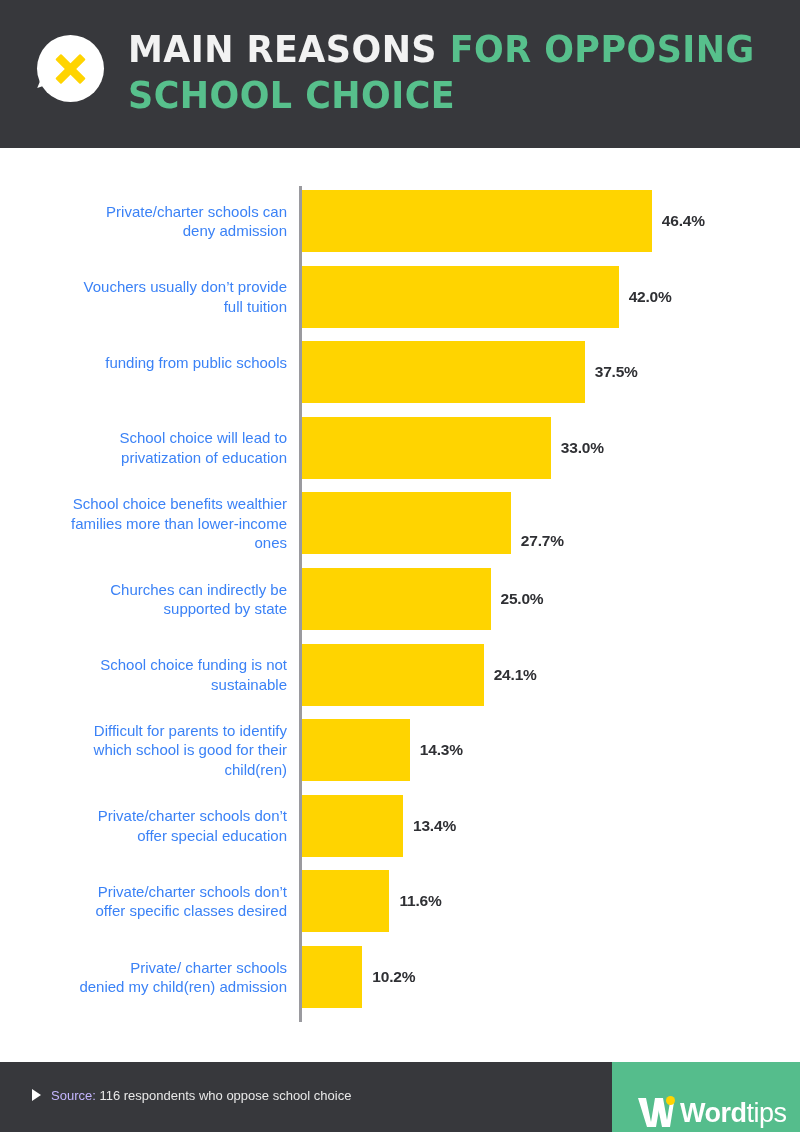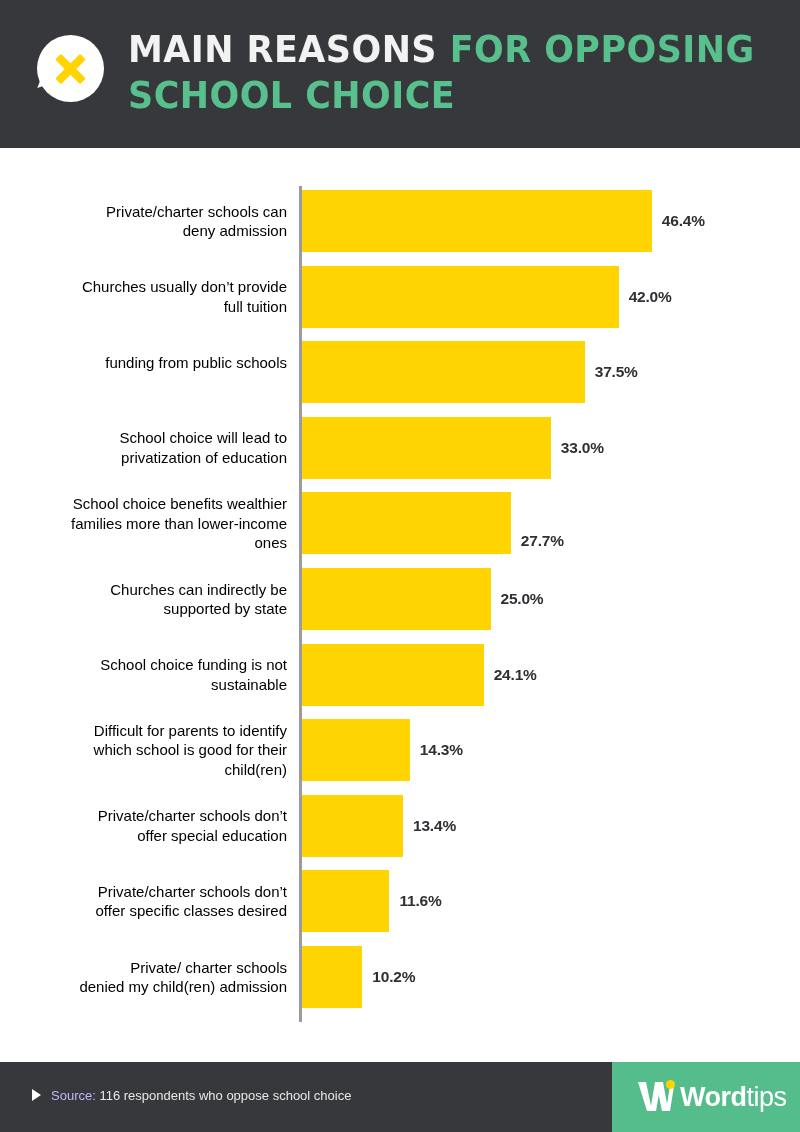--- a/index.html
+++ b/index.html
@@ -97,21 +97,21 @@
   .row {
     position: absolute;
     left: 0;
     height: 62px;
   }
   .row-label {
     position: absolute;
     left: 10px;
     width: 277px;
     text-align: right;
-    color: #000000;
+    color: #3b82f6;
     font-size: 15px;
     line-height: 19.5px;
     font-family: "Liberation Sans", sans-serif;
   }
   .bar {
     position: absolute;
     left: 302px;
     top: 0;
     height: 62px;
     background: #FFD400;
@@ -152,21 +152,21 @@
   }
   .source b { font-weight: normal; color: #c4b5fd; }
   .brand {
     position: absolute;
     left: 612px; top: 0;
     width: 188px; height: 70px;
     background: #55bd8c;
   }
   .brand-inner {
     position: absolute;
-    left: 24px; top: 16px;
+    left: 24px; top: 32px;
     display: flex;
     align-items: center;
     height: 38px;
   }
   .logo-mark {
     position: relative;
     width: 40px; height: 34px;
     margin-right: 4px;
   }
   .logo-mark svg { display: block; }
@@ -203,21 +203,21 @@
       <div class="row" style="top: 42px;">
         <div class="row-label" style="top: 11.5px;">
           <div>Private/charter schools can</div>
           <div>deny admission</div>
         </div>
         <div class="bar" style="width: 349.856px; background: rgb(255, 212, 0);"></div>
         <div class="bar-value" style="left: 661.856px;">46.4%</div>
       </div>
       <div class="row" style="top: 117.6px;">
         <div class="row-label" style="top: 11.5px;">
-          <div>Churches usually don’t provide</div>
+          <div>Vouchers usually don’t provide</div>
           <div>full tuition</div>
         </div>
         <div class="bar" style="width: 316.68px; background: rgb(255, 212, 0);"></div>
         <div class="bar-value" style="left: 628.68px;">42.0%</div>
       </div>
       <div class="row" style="top: 193.2px;">
         <div class="row-label" style="top: 11.5px;">
           <div>funding from public schools</div>
         </div>
         <div class="bar" style="width: 282.75px; background: rgb(255, 212, 0);"></div>

